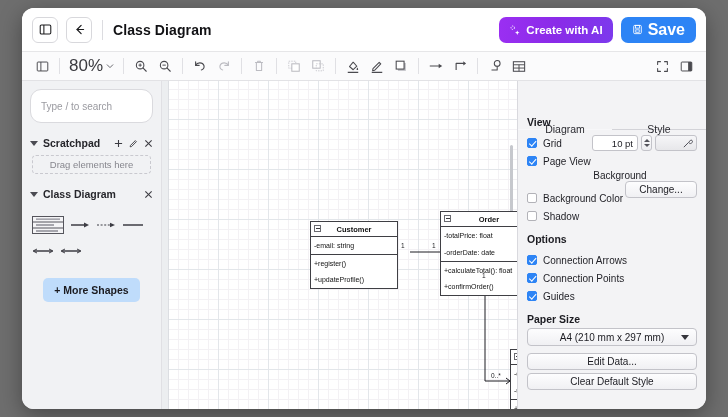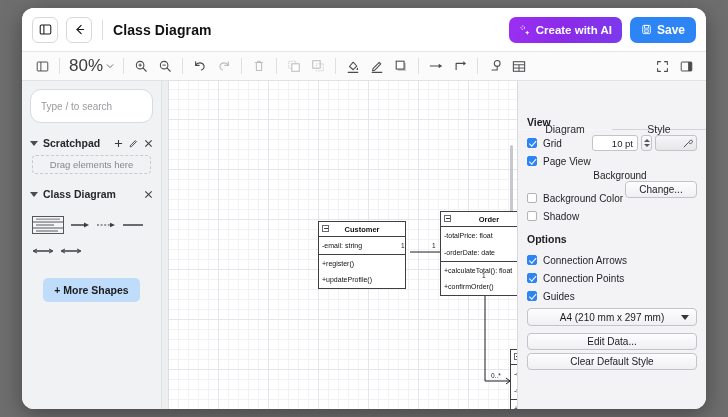--- a/index.html
+++ b/index.html
@@ -49,21 +49,21 @@
     border-radius: 7px;
     background: linear-gradient(100deg,#9b2ff2 0%, #8a2be8 50%, #7c3aed 100%);
     color: #fff; font-size: 11.5px; font-weight: bold;
     border: none;
   }
   .btn-save {
     display: flex; align-items: center; gap: 5px;
     height: 26px; padding: 0 11px; margin-left: 8px;
     border-radius: 7px;
     background: #2d84f5;
-    color: #fff; font-size: 12px; font-weight: bold;
+    color: #fff; font-size: 16px; font-weight: bold;
     border: none;
   }
 
   
   .toolbar {
     height: 29px; flex: 0 0 29px;
     background: #fbfbfc;
     border-bottom: 1px solid #e2e2e5;
     display: flex; align-items: center;
     padding: 0 8px;
@@ -556,21 +556,21 @@
         <line x1="376" y1="157" x2="413" y2="157" stroke="#1d1d22" stroke-width="1" stroke-dasharray="3 2.2" marker-end="url(#openArrow)"></line>
 
         <line x1="382" y1="172" x2="413" y2="172" stroke="#1d1d22" stroke-width="1" marker-end="url(#openArrow)"></line>
         <path d="M376 172 L381 169 L386 172 L381 175 Z" fill="#1d1d22"></path>
 
         <path d="M323 207 L323 300 L348 300" fill="none" stroke="#1d1d22" stroke-width="1"></path>
         <path d="M323 199 L326 203 L323 207 L320 203 Z" fill="none" stroke="#1d1d22" stroke-width="1"></path>
         <path d="M344 297 L348 300 L344 303" fill="none" stroke="#1d1d22" stroke-width="1"></path>
       </svg>
 
-      <div class="uml" style="left:156px; top:140px; width:88px;">
+      <div class="uml" style="left:148px; top:140px; width:88px;">
         <div class="title">
           <span class="collapse">
               <i></i>
             </span>
           <span>Customer</span>
         </div>
         <div class="row">-email: string</div>
         <div class="row sec-sep">+register()</div>
         <div class="row">+updateProfile()</div>
       </div>
@@ -662,20 +662,21 @@
         </div>
         <div class="chk-row">
           <span class="chk on"></span>
           <span>Connection Points</span>
         </div>
         <div class="chk-row">
           <span class="chk on"></span>
           <span>Guides</span>
         </div>
 
+        <div class="grp-title" style="margin-top:8px; margin-bottom:2px">Paper Size</div>
         <div class="select">
           <span>A4 (210 mm x 297 mm)</span>
           <span class="chev"></span>
         </div>
 
 
         <div class="btn-wide">Edit Data...</div>
         <div class="btn-wide" style="margin-top:3px">Clear Default Style</div>
       </div>
     </div>

